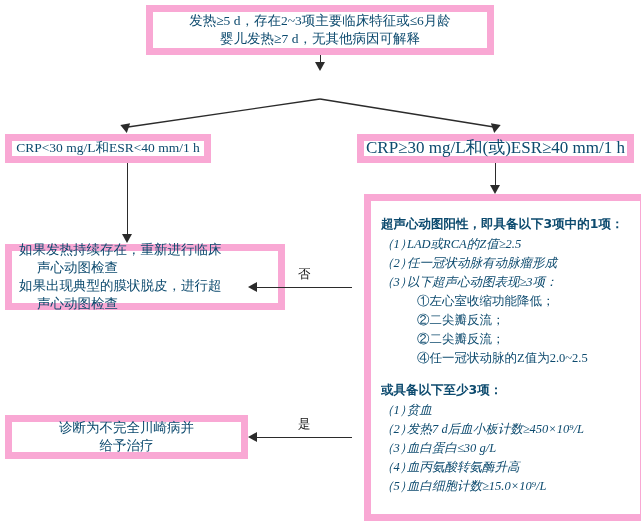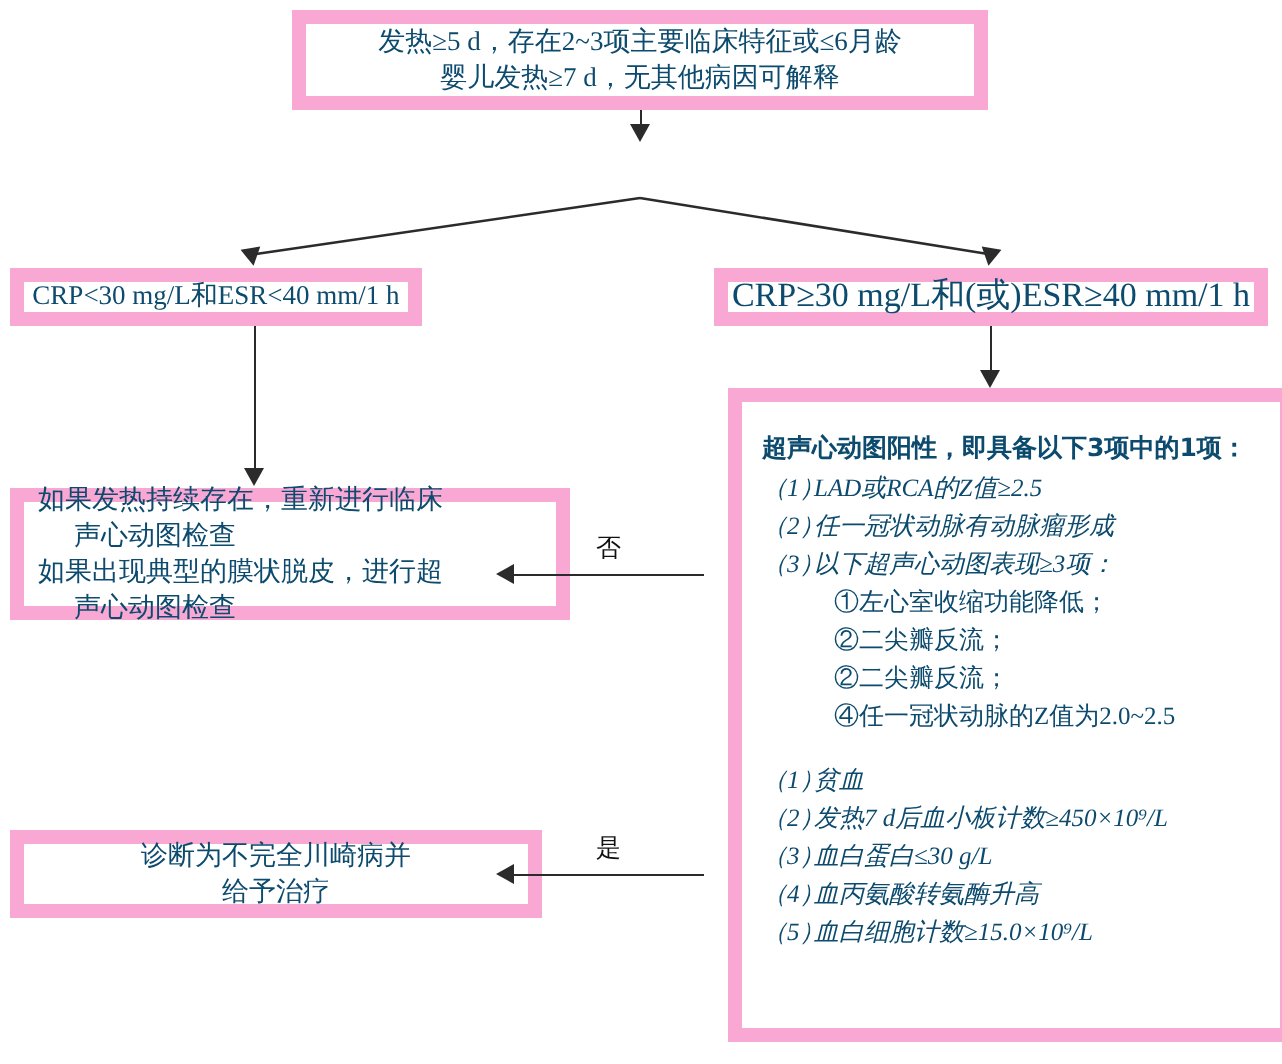--- a/index.html
+++ b/index.html
@@ -50,21 +50,21 @@
     font-size: 17px;
   }
   #box-reassess {
     left: 5px; top: 244px; width: 280px; height: 66px;
     font-size: 13.5px;
     justify-content: flex-start;
     text-align: left;
   }
   #box-reassess .inner { padding: 0 7px; }
   #box-diagnose {
-    left: 5px; top: 415px; width: 266px; height: 44px;
+    left: 5px; top: 415px; width: 243px; height: 44px;
     font-size: 13.5px;
   }
   #box-criteria {
     left: 364px; top: 194px; width: 283px; height: 327px;
     font-size: 12.5px;
     align-items: flex-start;
     justify-content: flex-start;
     text-align: left;
   }
   #box-criteria .inner { padding: 14px 8px 8px 10px; }
@@ -186,20 +186,21 @@
           <li><span class="num">（2）</span><span>任一冠状动脉有动脉瘤形成</span></li>
           <li><span class="num">（3）</span><span>以下超声心动图表现≥3项：</span></li>
         </ul>
       <ul class="sub-list" id="crit-sub-list">
           <li>①左心室收缩功能降低；</li>
           <li>②二尖瓣反流；</li>
           <li>②二尖瓣反流；</li>
           <li>④任一冠状动脉的Z值为2.0~2.5</li>
         </ul>
       <div class="gap"></div>
+      <div class="crit-head">或具备以下至少3项：</div>
       <ul class="crit-list" id="crit-list-2">
           <li><span class="num">（1）</span><span>贫血</span></li>
           <li><span class="num">（2）</span><span>发热7 d后血小板计数≥450×10⁹/L</span></li>
           <li><span class="num">（3）</span><span>血白蛋白≤30 g/L</span></li>
           <li><span class="num">（4）</span><span>血丙氨酸转氨酶升高</span></li>
           <li><span class="num">（5）</span><span>血白细胞计数≥15.0×10⁹/L</span></li>
         </ul>
     </div>
   </div>
 

